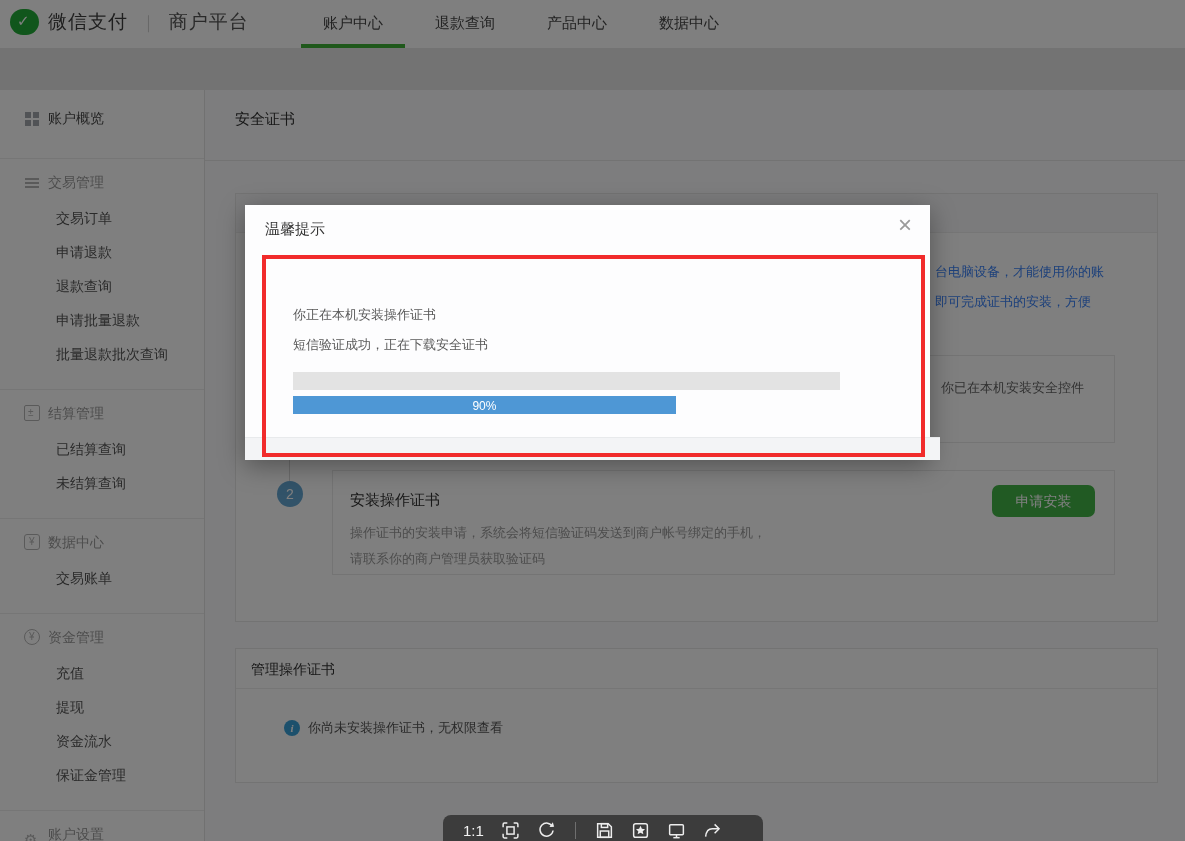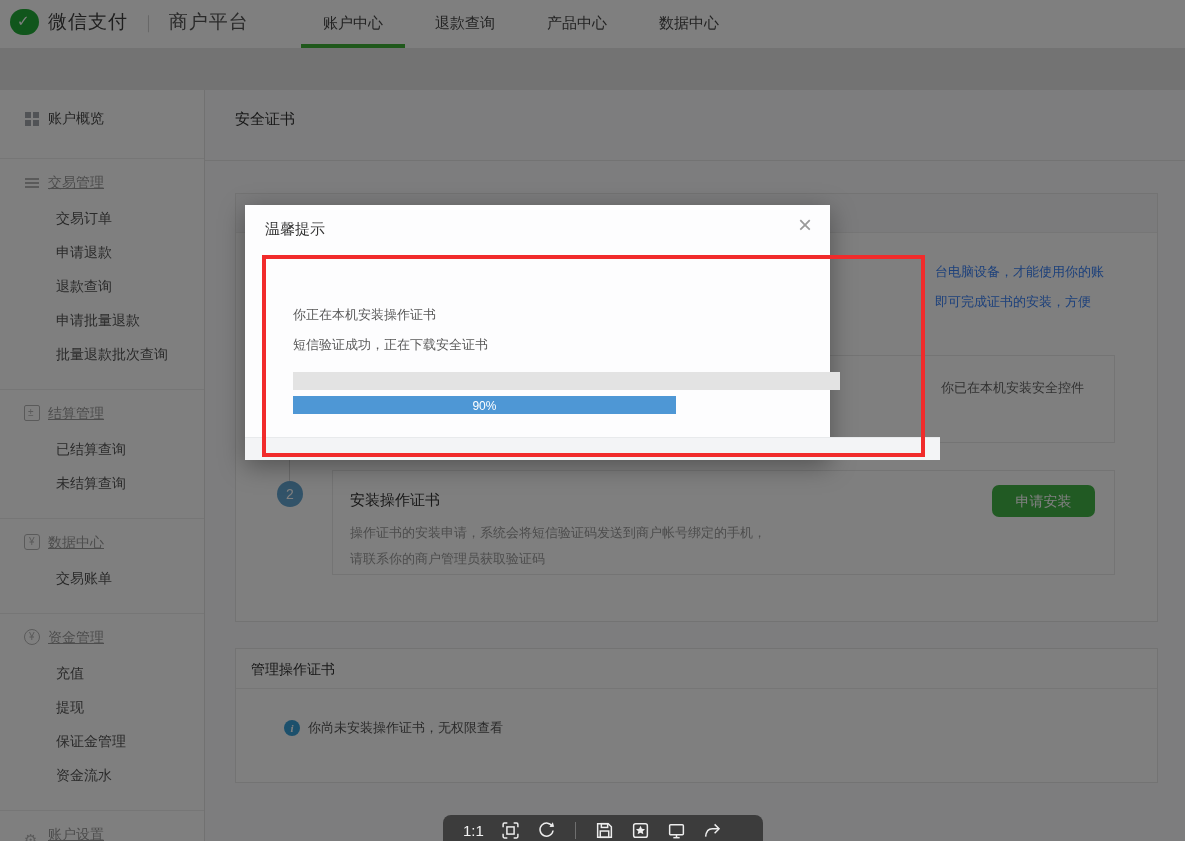--- a/index.html
+++ b/index.html
@@ -23,21 +23,21 @@
   .nav-item.active { border-bottom:4px solid #3eb037; }
 
   .subband { position:absolute; left:0; top:48px; width:1185px; height:42px; background:#e6e6e6; z-index:1; }
 
   
   .sidebar { position:absolute; left:0; top:90px; width:205px; height:751px; background:#ffffff;
       border-right:1px solid #e3e3e3; z-index:1; overflow:hidden; }
   .side-top { margin-top:6px; }
   .side-group, .side-top-item { height:34px; line-height:34px; padding-left:24px; font-size:14px; color:#9b9b9b; cursor:pointer; }
   .side-top-item { height:44px; line-height:44px; color:#4a4a4a; }
-  .side-group { margin-top:6px; margin-bottom:2px;text-decoration:underline; }
+  .side-group { margin-top:6px; margin-bottom:2px; }
   .side-item { height:34px; line-height:34px; padding-left:56px; font-size:14px; color:#555; cursor:pointer; }
   .side-sep { height:1px; background:#ececec; margin-top:18px; }
   .sicon { display:inline-block; width:16px; height:16px; margin-right:8px; vertical-align:-3px; position:relative; }
   .grid-icon::before { content:""; position:absolute; left:1px; top:2px; width:6px; height:6px; background:#a2a7ad;
       box-shadow:8px 0 0 #a2a7ad, 0 8px 0 #a2a7ad, 8px 8px 0 #a2a7ad; }
   .transaction-icon::before { content:""; position:absolute; left:1px; top:4px; width:14px; height:2px; background:#b5b5b5;
       box-shadow:0 4px 0 #b5b5b5, 0 8px 0 #b5b5b5; }
   .settlement-icon { border:1px solid #b5b5b5; border-radius:2px; }
   .settlement-icon::before { content:"±"; position:absolute; left:3px; top:0px; font-size:10px; color:#b5b5b5; line-height:14px; }
   .bill-icon { border:1px solid #b5b5b5; border-radius:3px; }
@@ -73,21 +73,21 @@
   .card2 { left:235px; top:648px; width:923px; height:135px; }
   .card2-header { height:40px; line-height:40px; padding-left:15px; font-size:14px; color:#333; border-bottom:1px solid #ececec; }
   .info-row { position:absolute; left:48px; top:70px; display:flex; align-items:center; }
   .info-icon { width:16px; height:16px; border-radius:50%; background:#38a0d9; color:#fff; font-size:11px;
       font-weight:bold; text-align:center; line-height:16px; margin-right:8px; font-family:"Liberation Serif",serif; font-style:italic; }
   .info-text { font-size:13px; color:#555; }
 
   
   .overlay { position:absolute; left:0; top:0; width:1185px; height:841px; background:rgba(0,0,0,0.5); z-index:10; }
 
-  .dialog { position:absolute; left:245px; top:205px; width:585px; height:255px; background:#fdfdfe;
+  .dialog { position:absolute; left:245px; top:205px; width:685px; height:255px; background:#fdfdfe;
       box-shadow:0 6px 24px rgba(0,0,0,0.35); z-index:20; }
   .dialog-title { position:absolute; left:20px; top:15px; font-size:15px; color:#333; }
   .dialog-close { position:absolute; right:18px; top:8px; font-size:24px; color:#9a9a9a; cursor:pointer; line-height:24px; }
   .dialog-line1 { position:absolute; left:48px; top:101px; font-size:13px; color:#595959; }
   .dialog-line2 { position:absolute; left:48px; top:131px; font-size:13px; color:#595959; }
   .progress-track { position:absolute; left:48px; top:167px; width:547px; height:18px; background:#e3e3e3; }
   .progress-fill { height:18px; background:#4e97d5; text-align:center; }
   .progress-label { color:#fff; font-size:12px; line-height:18px; }
   .dialog-footer { position:absolute; left:0; bottom:0; width:695px; height:23px; background:#f3f4f6; border-top:1px solid #e8eaec; }
 
@@ -136,22 +136,22 @@
         <div class="side-group"><span class="sicon settlement-icon"></span><span>结算管理</span></div>
         <div class="side-item">已结算查询</div>
         <div class="side-item">未结算查询</div>
         <div class="side-sep"></div>
         <div class="side-group"><span class="sicon bill-icon"></span><span>数据中心</span></div>
         <div class="side-item">交易账单</div>
         <div class="side-sep"></div>
         <div class="side-group"><span class="sicon funds-icon"></span><span>资金管理</span></div>
         <div class="side-item">充值</div>
         <div class="side-item">提现</div>
+        <div class="side-item">资金流水</div>
         <div class="side-item">保证金管理</div>
-        <div class="side-item">资金流水</div>
         <div class="side-sep"></div>
         <div class="side-group"><span class="sicon gear-icon"></span><span>账户设置</span></div>
       </div>
   </div>
 
   <div class="main-bg"></div>
   <div class="page-title">安全证书</div>
   <div class="title-sep"></div>
 
   <div class="card card1">

